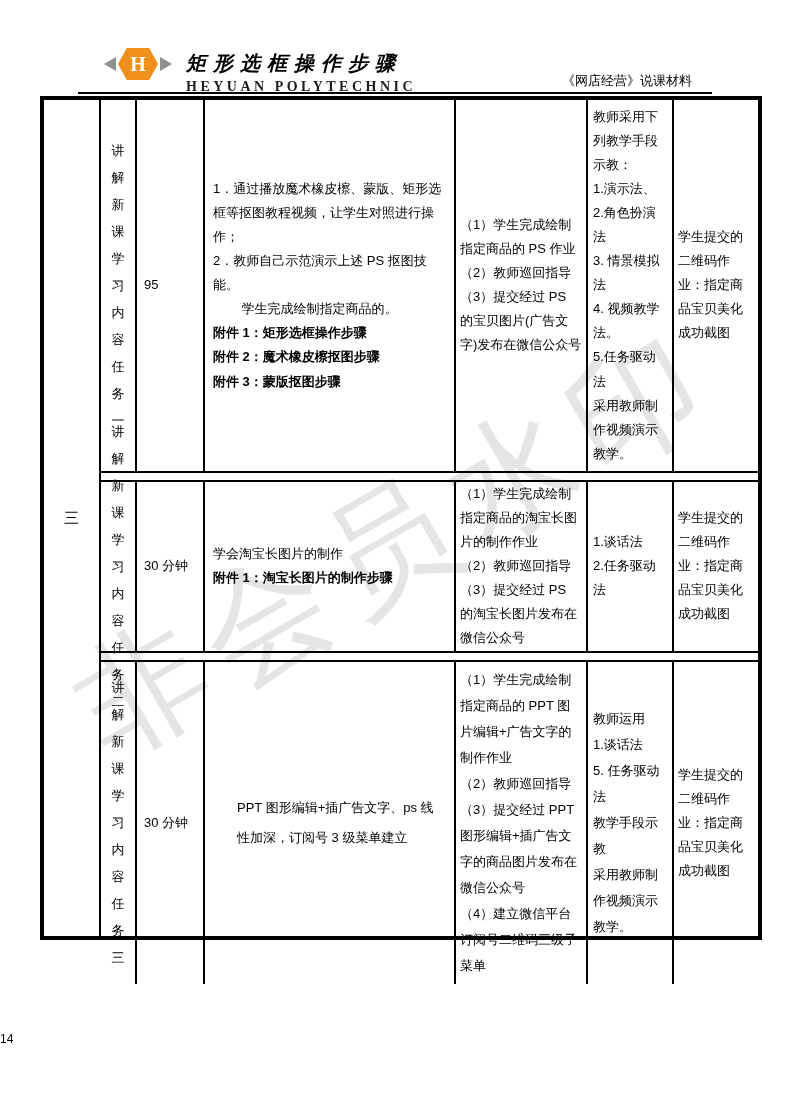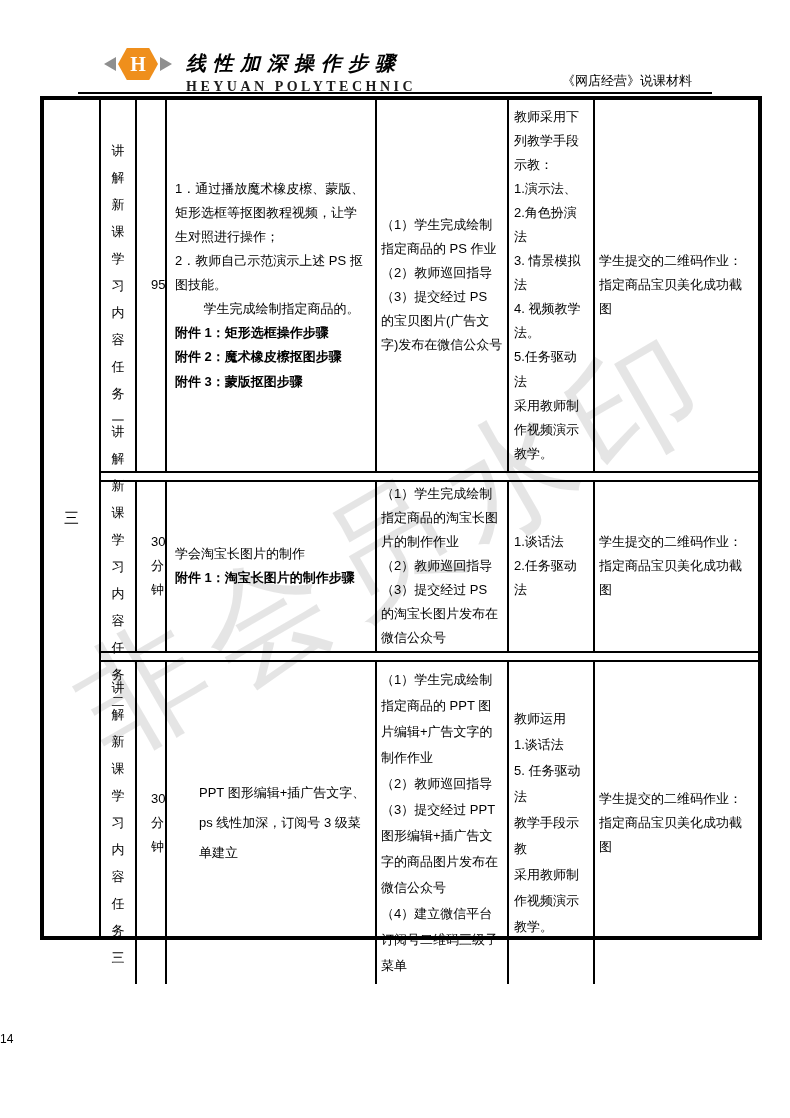--- a/index.html
+++ b/index.html
@@ -58,22 +58,22 @@
   .sec2{height:173px;border-top:2px solid #000;border-bottom:2px solid #000;margin-bottom:7px;}
   .sec3{flex:1;border-top:2px solid #000;}
   .cell{
     border-right:2px solid #000;box-sizing:border-box;
     display:flex;flex-direction:column;justify-content:center;
     font-size:13px;line-height:1.85;padding:5px 5px;
   }
   .cell:last-child{border-right:none;}
   .pre{white-space:pre-line;}
   .c-stage{width:36px;flex:none;text-align:center;line-height:27px;}
-  .c-dur{width:30px;flex:none;padding-left:14px;}
-  .c-main{width:210px;flex:none;padding:5px 8px;}
+  .c-dur{width:68px;flex:none;padding-left:7px;}
+  .c-main{width:251px;flex:none;padding:5px 8px;}
   .c-assess{width:132px;flex:none;padding:5px 4px;}
   .c-method{width:86px;flex:none;padding:5px 5px;}
   .c-submit{flex:1;padding:22px 4px;}
   .b{font-weight:bold;}
   .indent{text-indent:2.2em;}
   .sec3 .c-main{line-height:2.3;padding-left:32px;}
   .sec3 .c-assess,.sec3 .c-method{line-height:2.0;}
   
   .page-num{position:absolute;left:0;top:1032px;width:100%;text-align:left;font-size:12px;}
 </style>
@@ -83,21 +83,21 @@
 <div class="page">
 
   <div class="watermark">非会员水印</div>
 
   <div class="hdr-logo">
     <span class="logo-wing wing-l"></span>
     <span class="logo-hex">H</span>
     <span class="logo-wing wing-r"></span>
   </div>
   <div class="hdr-names">
-    <div class="school-cn">线性加深操作步骤</div>
+    <div class="school-cn">矩形选框操作步骤</div>
     <div class="school-en">HEYUAN  POLYTECHNIC</div>
   </div>
   <div class="doc-title">《网店经营》说课材料</div>
   <div class="hdr-rule"></div>
 
   <div class="tbl">
     <div class="col-section">三</div>
     <div class="rows-wrap">
 
       <div class="sec sec1">

